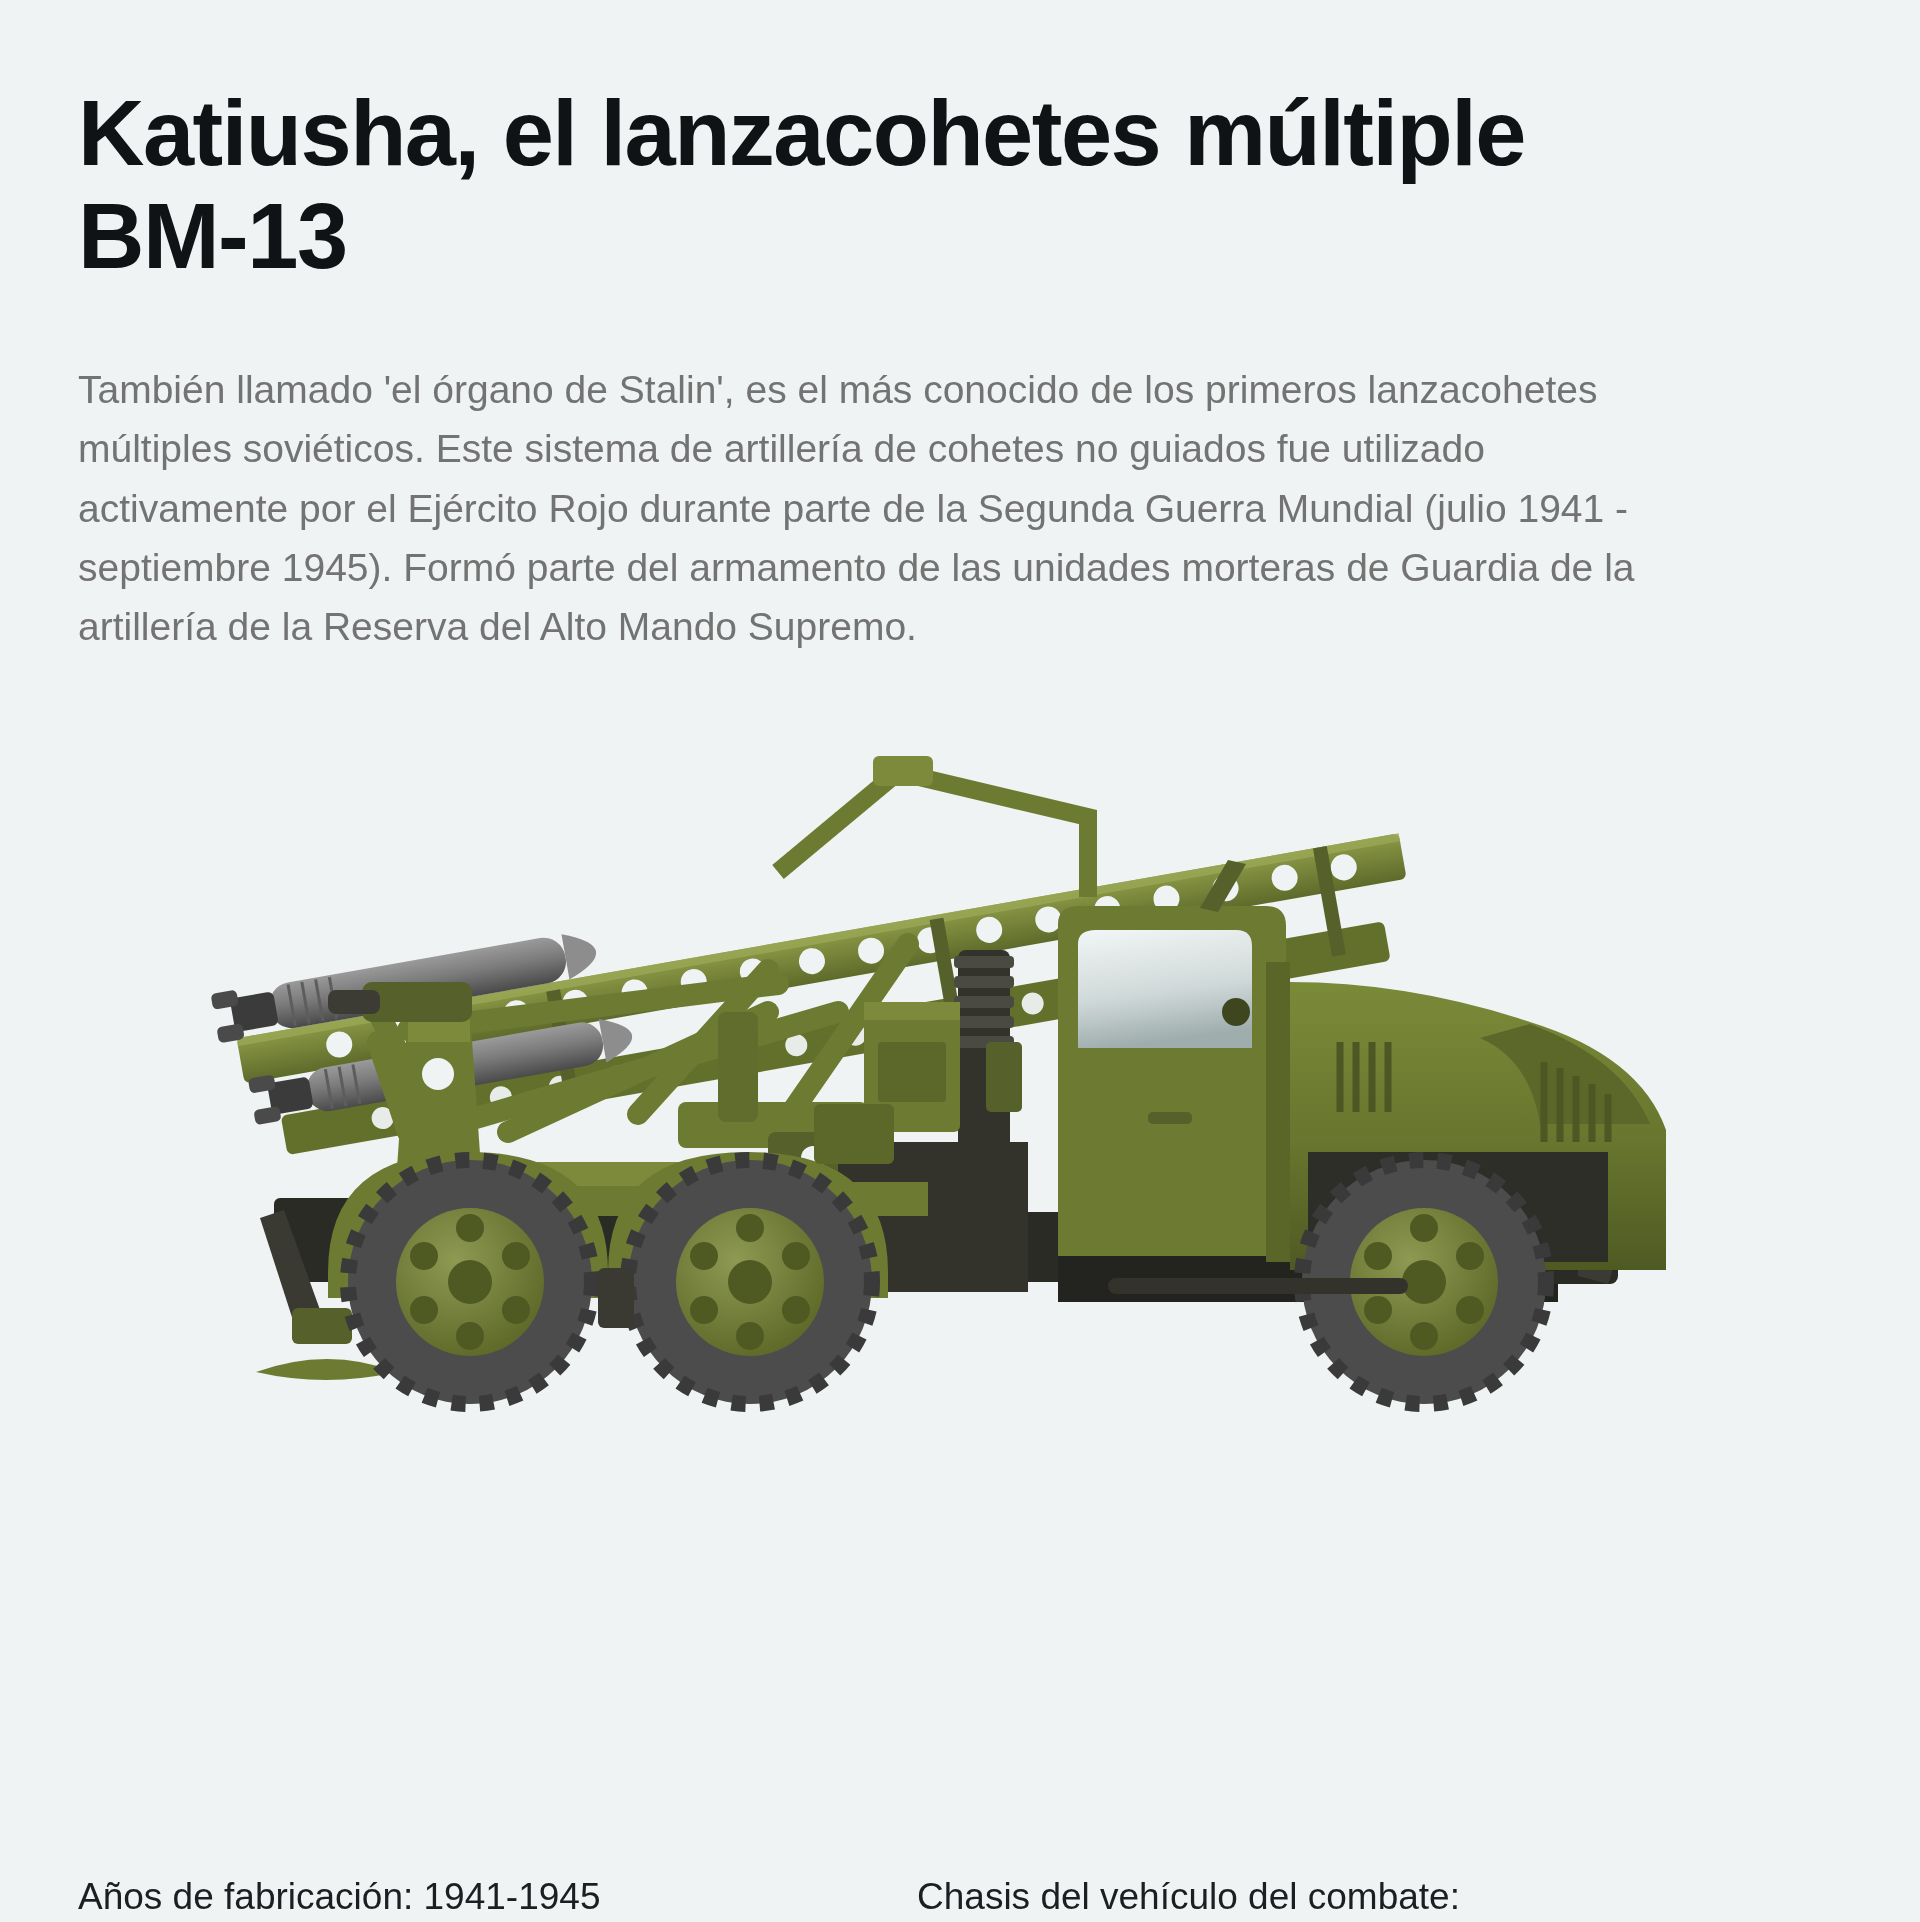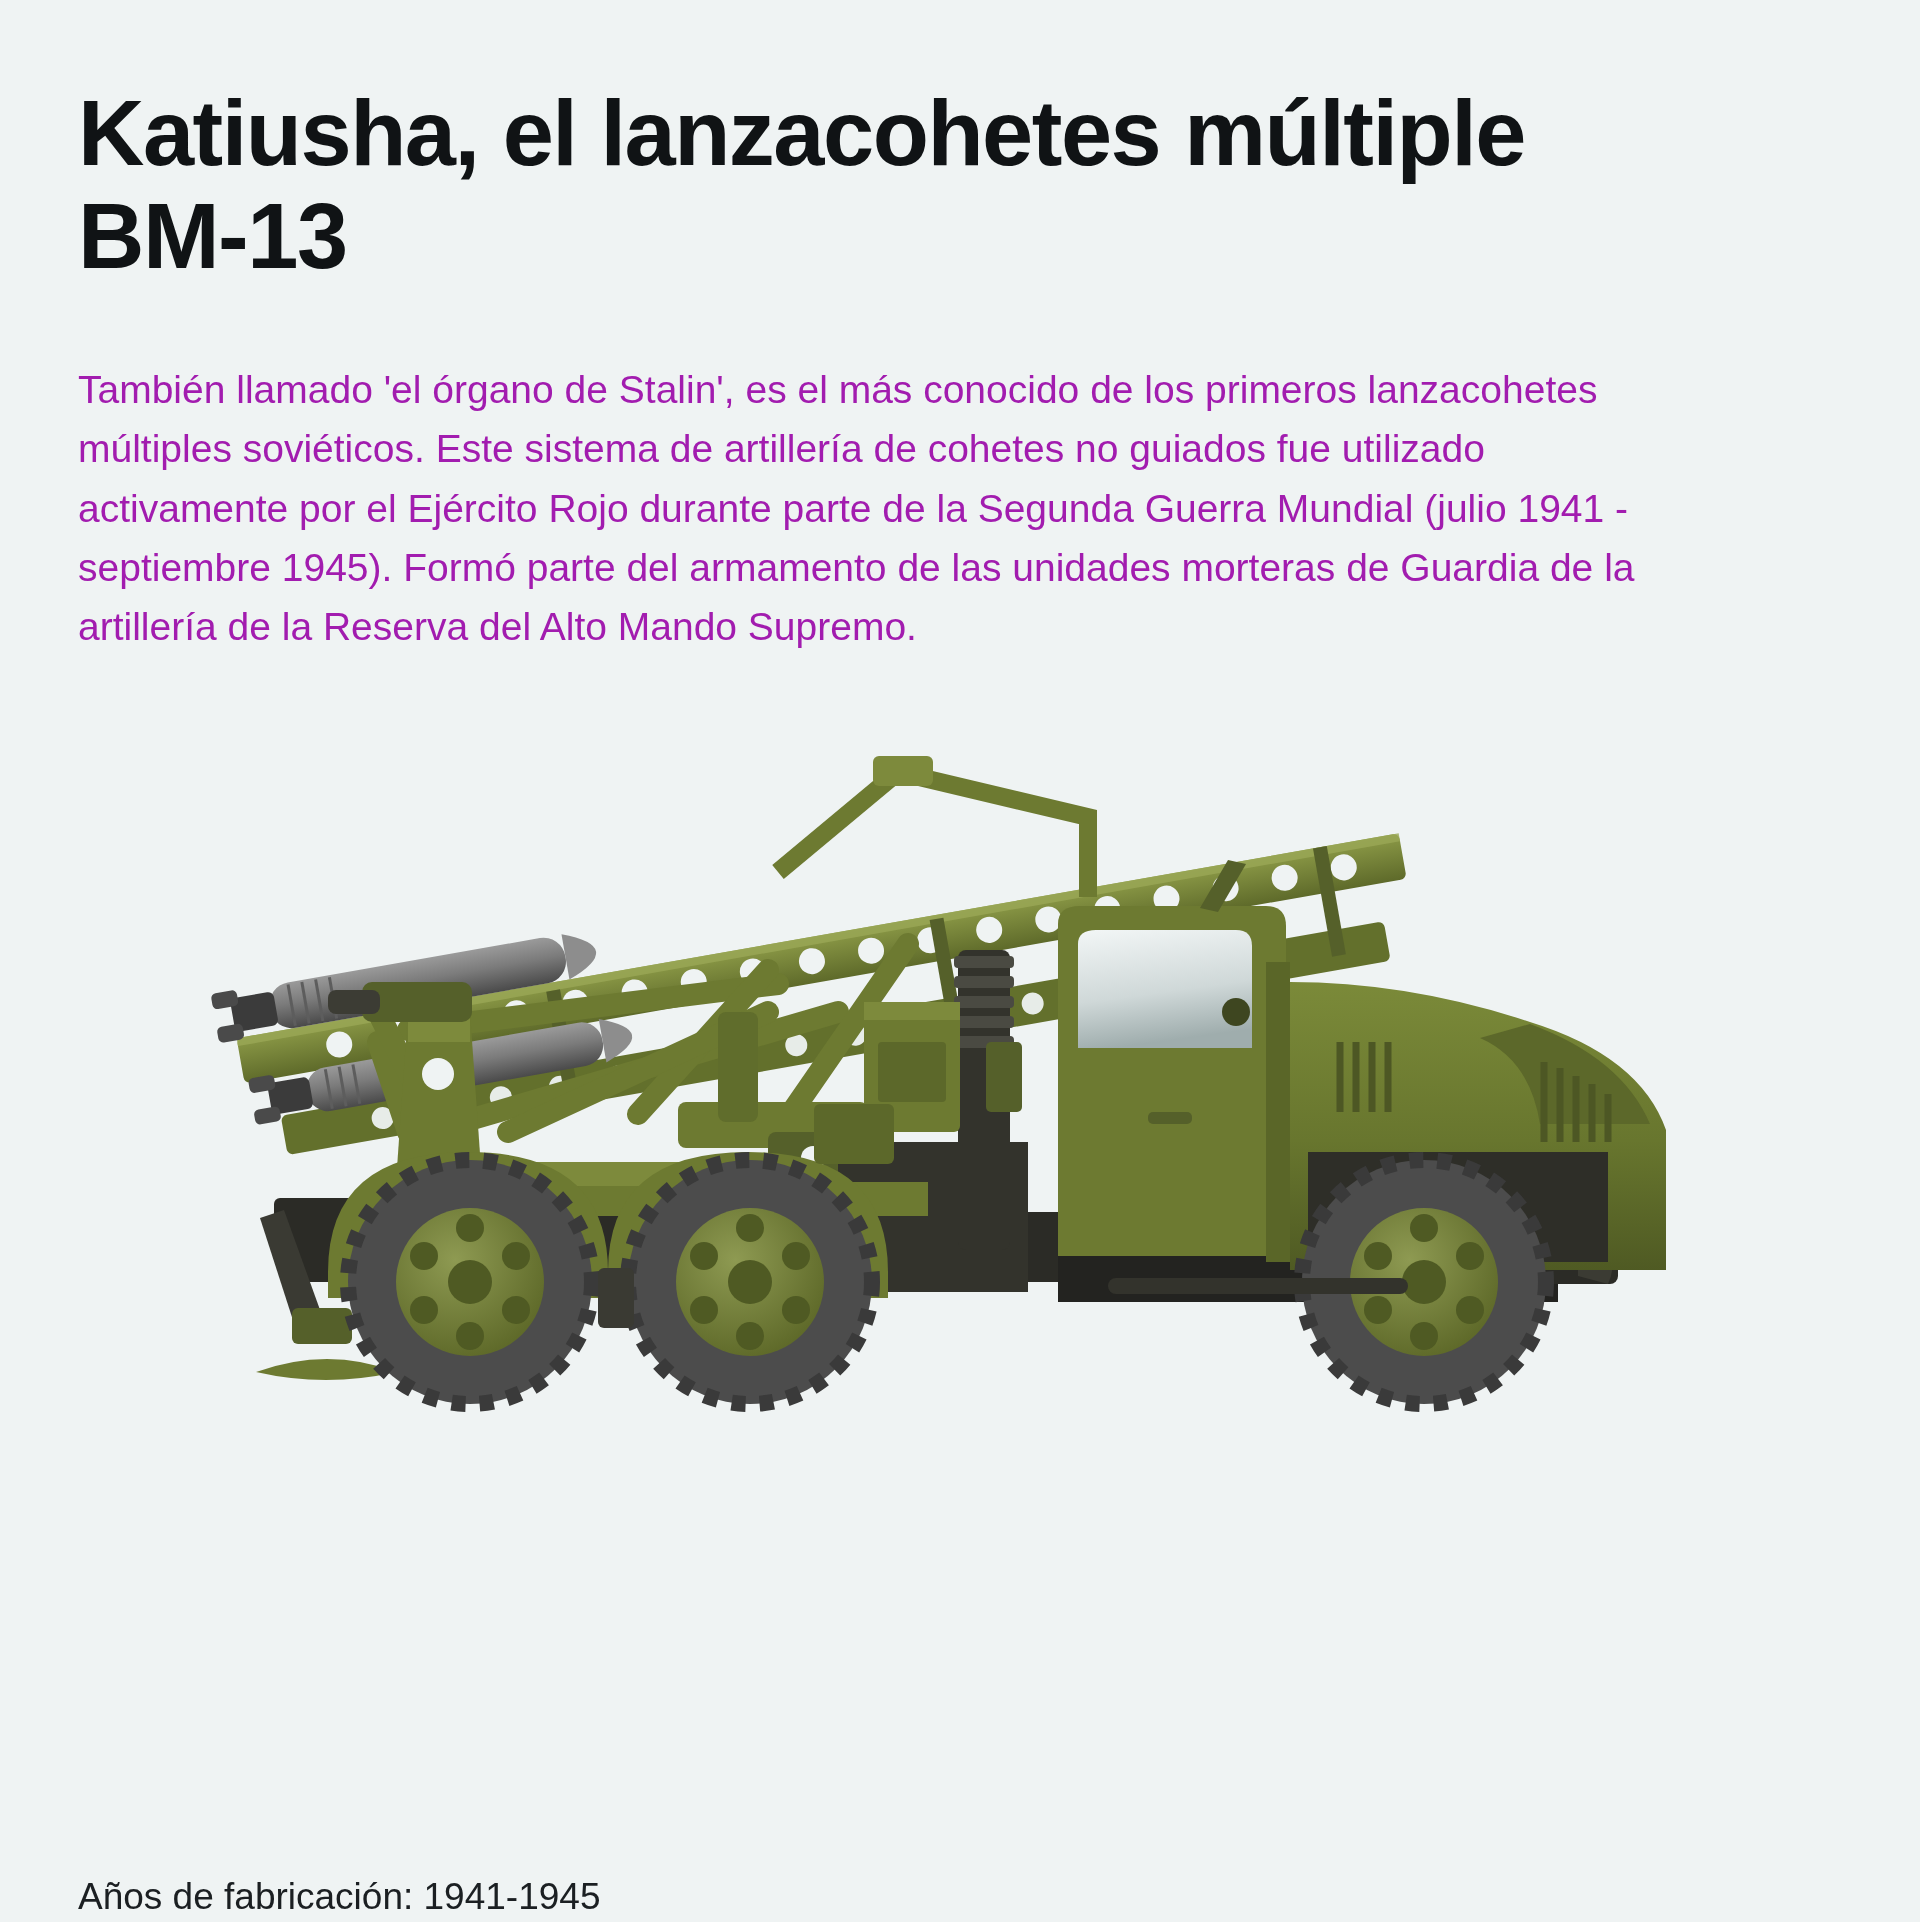--- a/index.html
+++ b/index.html
@@ -30,21 +30,21 @@
     font-weight: 700;
     letter-spacing: -1.5px;
     color: #101315;
     max-width: 1640px;
   }
   .intro {
     margin: 0;
     padding-top: 72px;
     font-size: 39px;
     line-height: 1.52;
-    color: #a21caf;
+    color: #737373;
     max-width: 1760px;
     font-weight: 400;
   }
   .illustration {
     position: relative;
     width: 1764px;
     height: 700px;
     margin-top: 56px;
   }
   .illustration svg { display: block; }
@@ -337,15 +337,18 @@
         <rect x="520" y="556" width="36" height="60" rx="6" fill="#3a3a33"></rect>
         <rect x="1030" y="566" width="300" height="16" rx="8" fill="#33332c"></rect>
       </g>
     </svg>
   </div>
 
   <div class="facts">
     <div class="fact">
       <span class="fact-label">Años de fabricación: 1941-1945</span>
     </div>
+    <div class="fact fact-col-2">
+      <span class="fact-label">Chasis del vehículo del combate:</span>
+    </div>
   </div>
 
 </div>
 
 </body></html>

